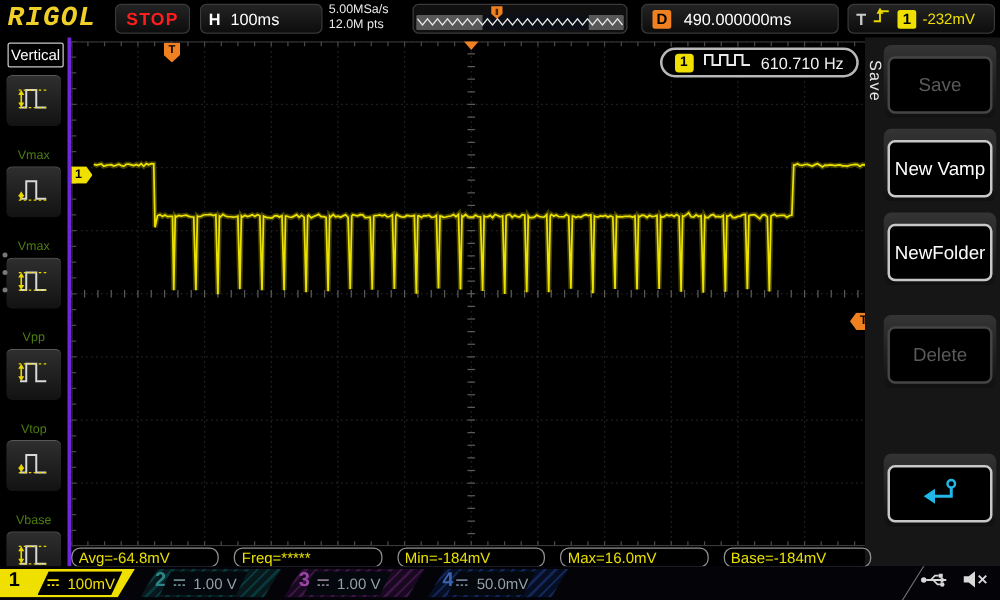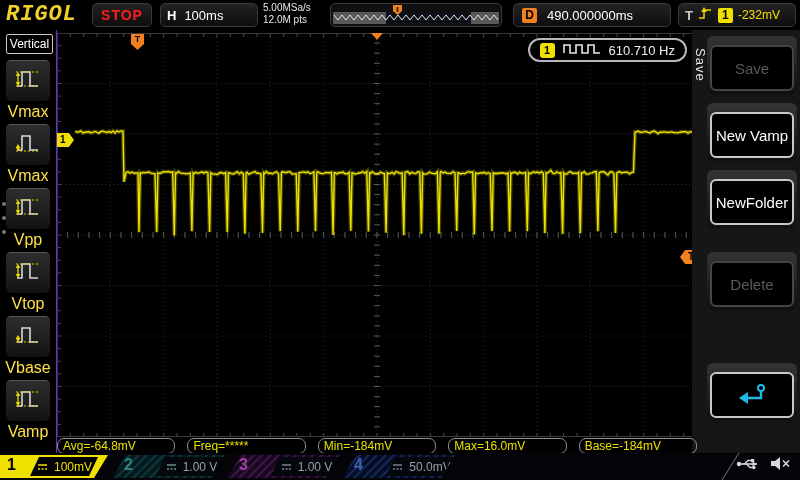--- a/index.html
+++ b/index.html
@@ -23,28 +23,28 @@
   .d-badge{width:15px;height:15px;background:#f08020;border-radius:2px;color:#000;
            font-weight:bold;font-size:12px;display:flex;align-items:center;justify-content:center;}
   .d-box .dval{color:#fff;font-size:13px;}
   .t-box{left:678px;width:118px;padding:0 6px;gap:5px;}
   .t-box .tlab{color:#c8c8c8;font-weight:bold;font-size:13px;}
   .t-badge{width:15px;height:15px;background:#f0e000;border-radius:2px;color:#000;
            font-weight:bold;font-size:12px;display:flex;align-items:center;justify-content:center;}
   .t-box .tval{color:#f0e000;font-size:12px;}
   
   .leftmenu{position:absolute;left:0;top:30px;width:57px;height:423px;background:#000;
-            border-right:1px solid #6d28d9;box-sizing:border-box;}
+            border-right:3px solid #6d28d9;box-sizing:border-box;}
   .lm-title{margin:4px 3px 6px 6px;border:1px solid #c8c8c8;border-radius:2px;
             color:#fff;font-size:12px;text-align:center;padding:2px 0;}
   .lm-item{width:100%;text-align:center;margin-bottom:3px;}
   .lm-btn{margin:0 auto;width:44px;height:40px;border-radius:5px;
           background:linear-gradient(#2e2e2e,#121212);border-top:1px solid #585858;
           display:flex;align-items:center;justify-content:center;}
-  .lm-label{color:#fde047;font-size:16px;margin-top:2px;}
+  .lm-label{color:#4d7c0f;font-size:10px;margin-top:18px;}
   .pagedots{position:absolute;left:2px;top:172px;display:flex;flex-direction:column;gap:10px;}
   .pagedots i{width:4px;height:4px;border-radius:50%;background:#787878;}
   
   .plot{position:absolute;left:57px;top:33px;width:640px;height:404px;background:#000;}
   .plot svg.gridwave{position:absolute;left:0;top:0;}
   .tflag{position:absolute;left:74px;top:1px;width:13px;height:16px;background:#f08020;
          clip-path:polygon(0 0,100% 0,100% 62%,50% 100%,0 62%);
          color:#000;font-size:9px;font-weight:bold;text-align:center;line-height:11px;}
   .ctri{position:absolute;left:314px;top:0;width:12px;height:7px;background:#f08020;
         clip-path:polygon(0 0,100% 0,50% 100%);}
@@ -90,21 +90,21 @@
        clip-path:polygon(14px 0,100% 0,calc(100% - 14px) 100%,0 100%);}
   .ch2 .num{left:12px;color:#2f8585;}
   .ch3{left:227px;width:113px;background:#180820;
        background-image:repeating-linear-gradient(135deg,rgba(160,60,170,.25) 0 2px,transparent 2px 6px);
        clip-path:polygon(14px 0,100% 0,calc(100% - 14px) 100%,0 100%);}
   .ch3 .num{left:12px;color:#9a45a5;}
   .ch4{left:342px;width:113px;background:#060e24;
        background-image:repeating-linear-gradient(135deg,rgba(50,90,200,.3) 0 2px,transparent 2px 6px);
        clip-path:polygon(14px 0,100% 0,calc(100% - 14px) 100%,0 100%);}
   .ch4 .num{left:12px;color:#3c62b2;}
-  .chtab.dim .inset{left:44px;width:70px;background:#04080c;}
+  .chtab.dim .inset{left:16px;width:70px;background:#04080c;}
   .chtab .scale{font-size:12px;}
   .ch1 .scale{color:#f0e000;}
   .chtab.dim .scale{color:#93a0a6;}
   .statusicons{position:absolute;right:8px;top:456px;display:flex;gap:8px;align-items:center;}
   .slash{position:absolute;left:730px;top:453px;width:1px;height:27px;background:#777;transform:skewX(-32deg);}
 </style>
 </head>
 <body>
 
 <div class="topbar">

